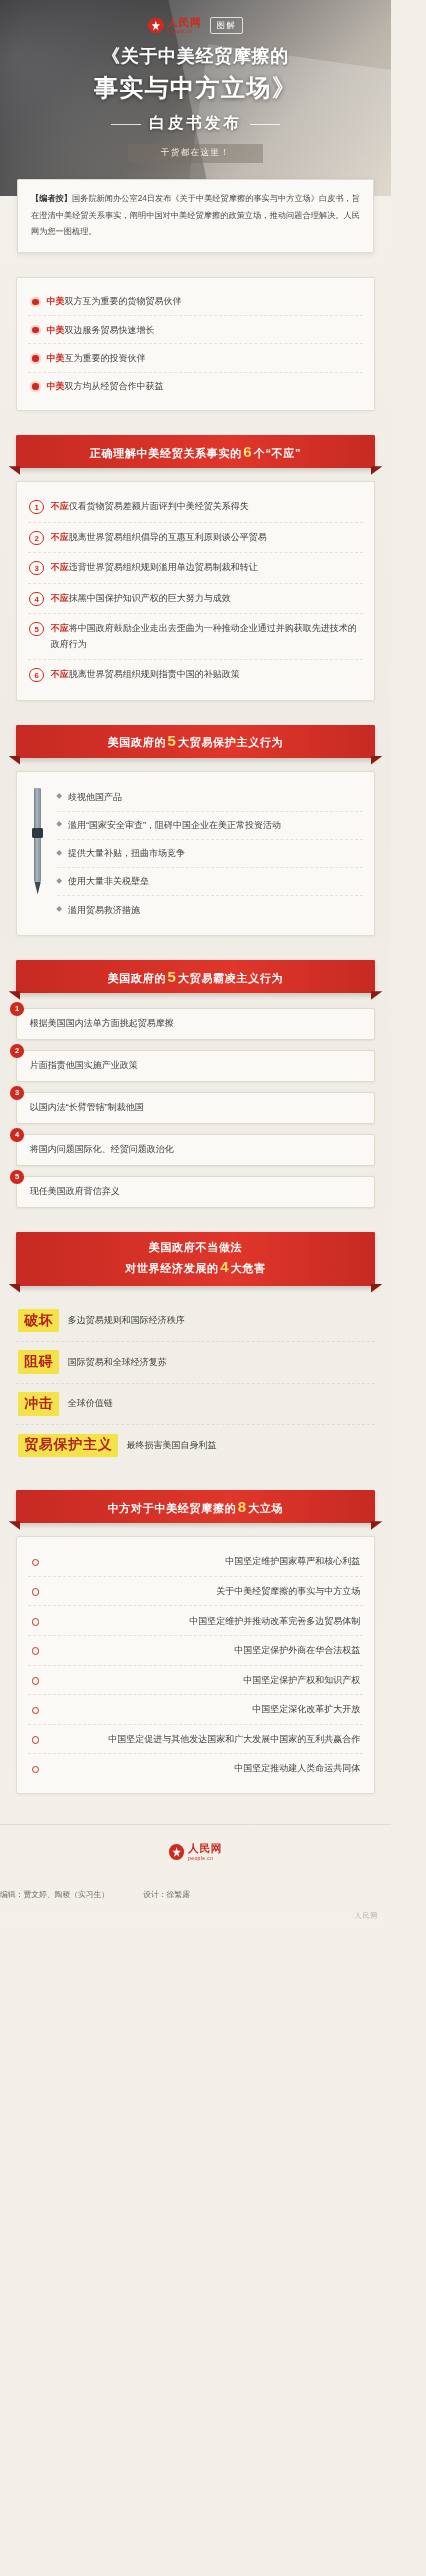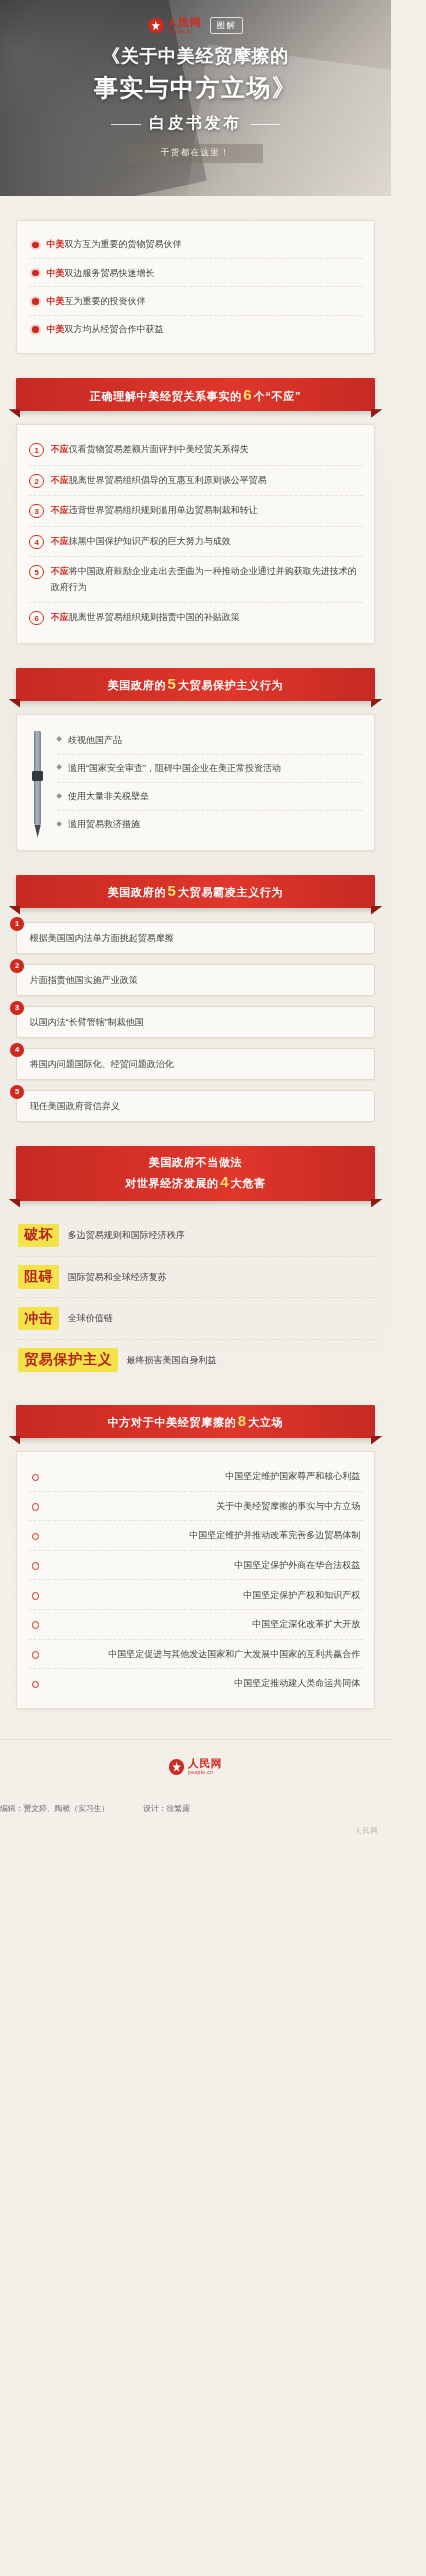--- a/index.html
+++ b/index.html
@@ -406,20 +406,23 @@
       <div class="title-1">《关于中美经贸摩擦的</div>
       <div class="title-2">事实与中方立场》</div>
       <div class="title-3">
         <span class="rule"></span><span>白皮书发布</span><span class="rule"></span>
       </div>
     </div>
 
     <div class="subtitle-ribbon">干货都在这里！</div>
   </div>
 
+  <div class="editor-note">
+    <b>【编者按】</b><span>国务院新闻办公室24日发布《关于中美经贸摩擦的事实与中方立场》白皮书，旨在澄清中美经贸关系事实，阐明中国对中美经贸摩擦的政策立场，推动问题合理解决。人民网为您一图梳理。</span>
+  </div>
 
   <div class="section">
     <div class="card">
       <ul class="bullet-list">
         <li><span class="hl">中美</span><span>双方互为重要的货物贸易伙伴</span></li>
         <li><span class="hl">中美</span><span>双边服务贸易快速增长</span></li>
         <li><span class="hl">中美</span><span>互为重要的投资伙伴</span></li>
         <li><span class="hl">中美</span><span>双方均从经贸合作中获益</span></li>
       </ul>
     </div>
@@ -474,20 +477,21 @@
     <div class="pen-card">
       <div class="pen-row">
         <div class="pen-graphic">
           <div class="shaft"></div>
           <div class="band"></div>
           <div class="tip"></div>
         </div>
         <ul class="pen-items">
           <li>歧视他国产品</li>
           <li>滥用“国家安全审查”，阻碍中国企业在美正常投资活动</li>
+          <li>提供大量补贴，扭曲市场竞争</li>
           <li>使用大量非关税壁垒</li>
           <li>滥用贸易救济措施</li>
         </ul>
       </div>
     </div>
   </div>
 
   <div class="section">
     <div class="banner-wrap">
       <div class="banner">

